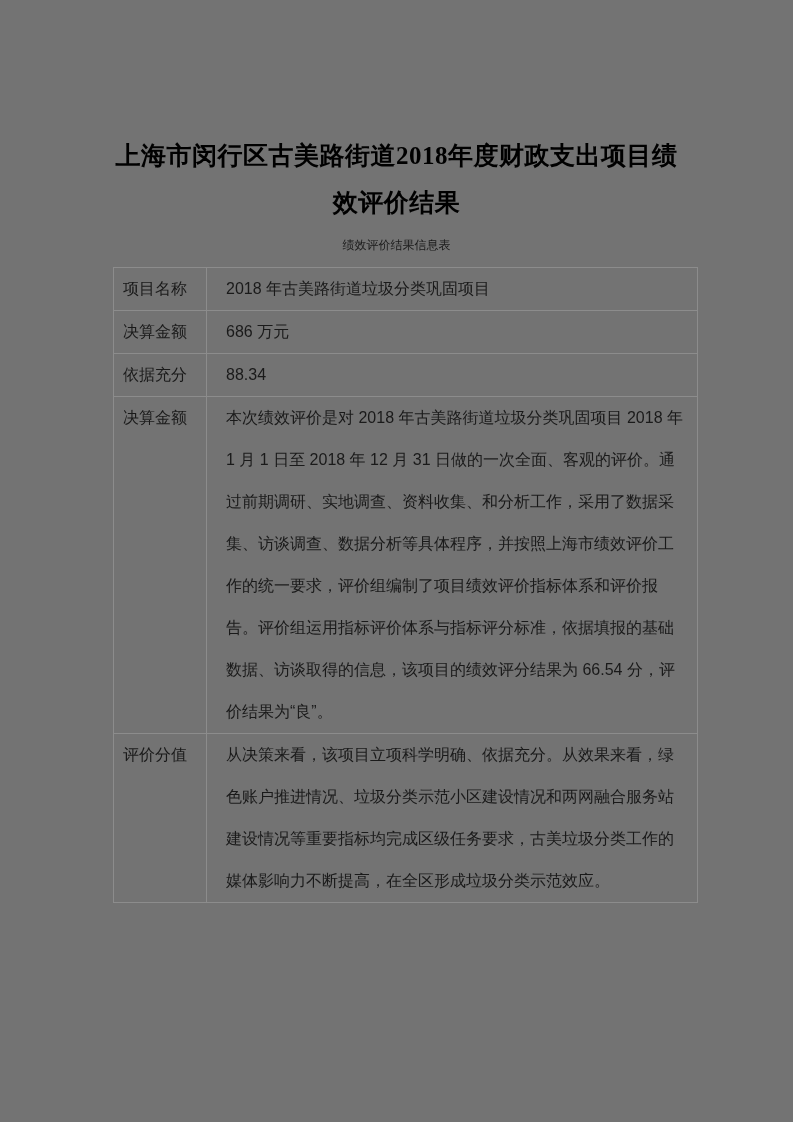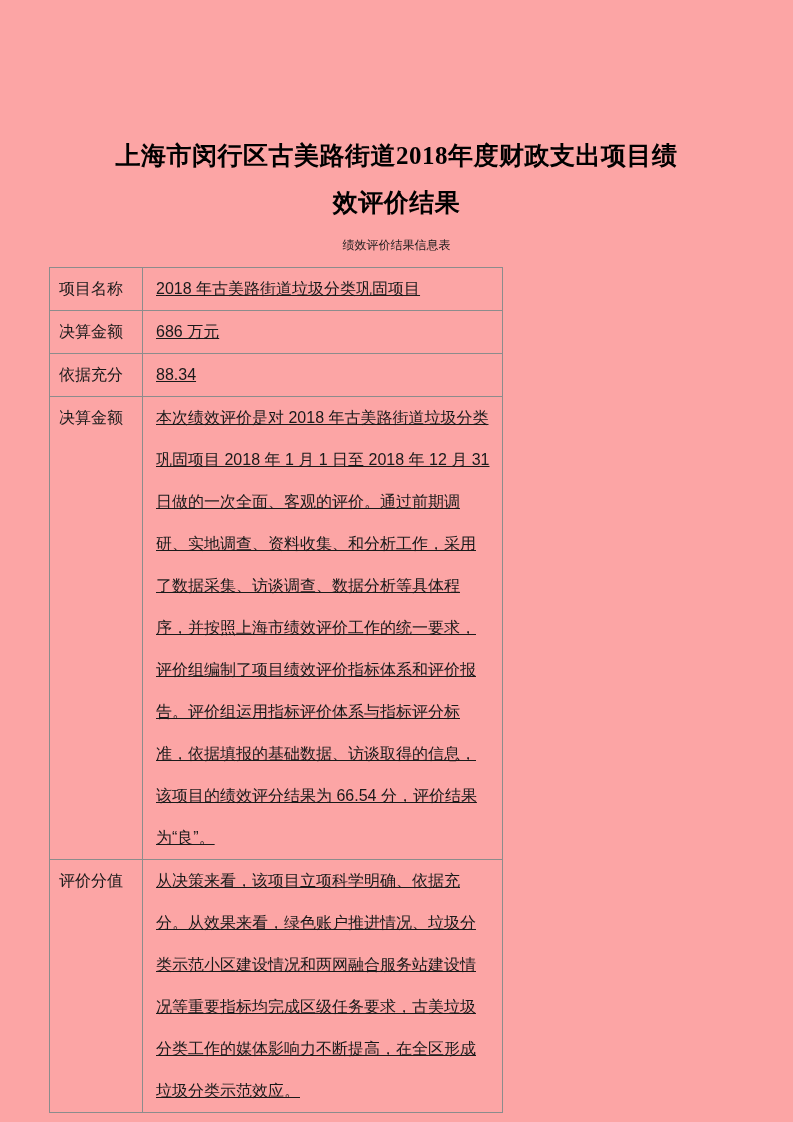--- a/index.html
+++ b/index.html
@@ -1,21 +1,21 @@
 <!DOCTYPE html>
 <html><head>
 <meta charset="utf-8">
 <style>
   * { margin: 0; padding: 0; box-sizing: border-box; }
   html, body { background: #ffffff; }
   .page {
     position: relative;
     width: 793px;
     height: 1122px;
-    background: #fca5a5;
+    background: #737373;
     overflow: hidden;
     font-family: "Liberation Sans", sans-serif;
     color: #111111;
   }
   .doc-title {
     margin: 132px 110px 0 110px;
     text-align: center;
     font-family: "Liberation Serif", serif;
     font-weight: bold;
     font-size: 25px;
@@ -26,39 +26,38 @@
   .doc-subtitle {
     margin-top: 5px;
     text-align: center;
     font-size: 12px;
     line-height: 28px;
     color: #1a1a1a;
   }
   table.info-table {
     border-collapse: collapse;
     table-layout: fixed;
-    width: 454px;
-    margin: 8px 0 0 49px;
+    width: 585px;
+    margin: 8px 0 0 113px;
     border-radius: 22px;
   }
   table.info-table td {
     border: 1px solid #8c8c8c;
     vertical-align: top;
     font-size: 16px;
     line-height: 42px;
     color: #1a1a1a;
   }
   td.cell-label {
     width: 93px;
     padding: 0 4px 0 9px;
     white-space: nowrap;
   }
   td.cell-content {
-    padding: 0 12px 0 13px;
-    text-decoration: underline;
+    padding: 0 12px 0 19px;
   }
 </style>
 </head>
 <body>
 
 <div class="page">
 
   <div class="doc-title">上海市闵行区古美路街道2018年度财政支出项目绩效评价结果</div>
 
   <div class="doc-subtitle">绩效评价结果信息表</div>

